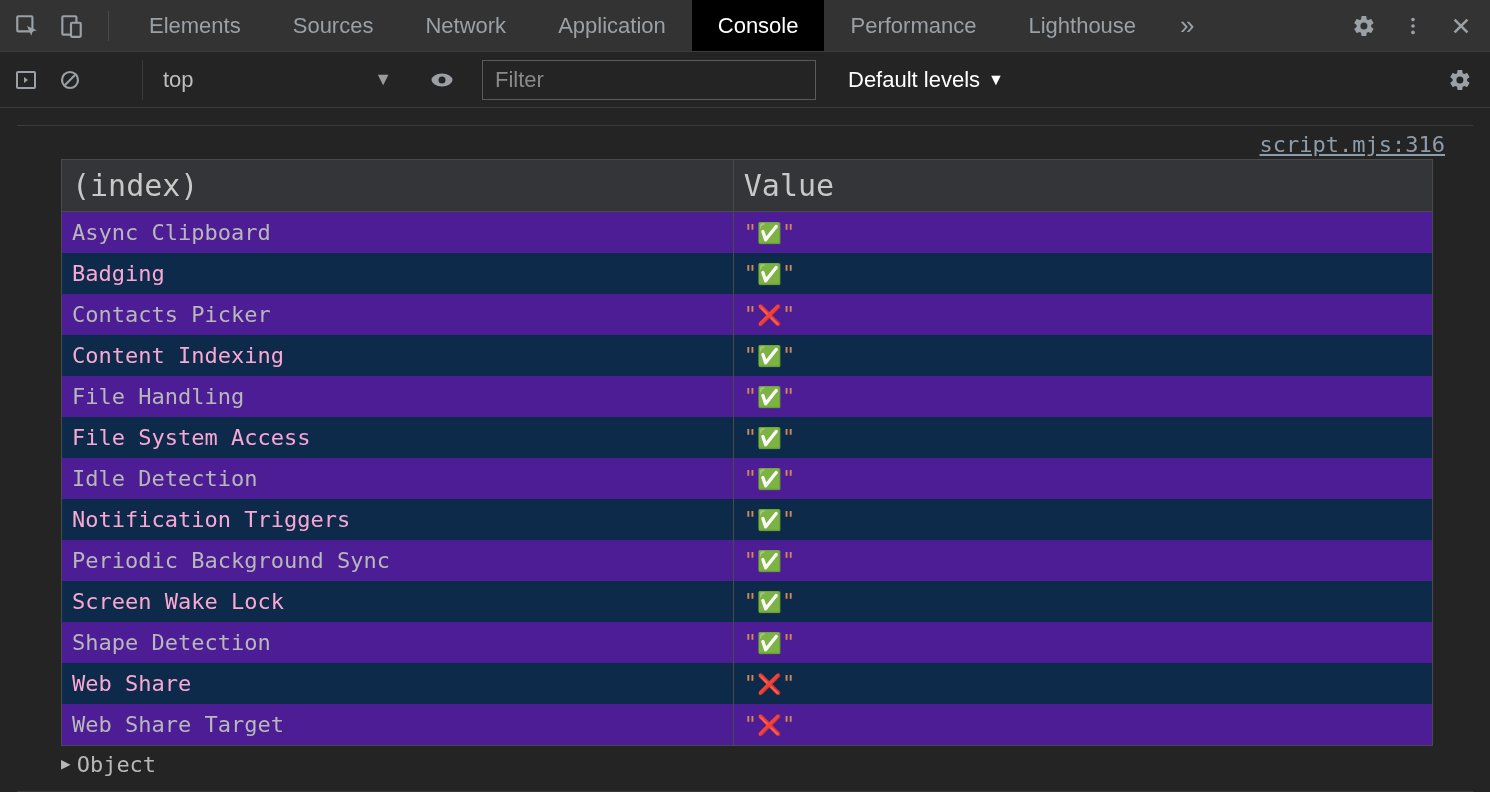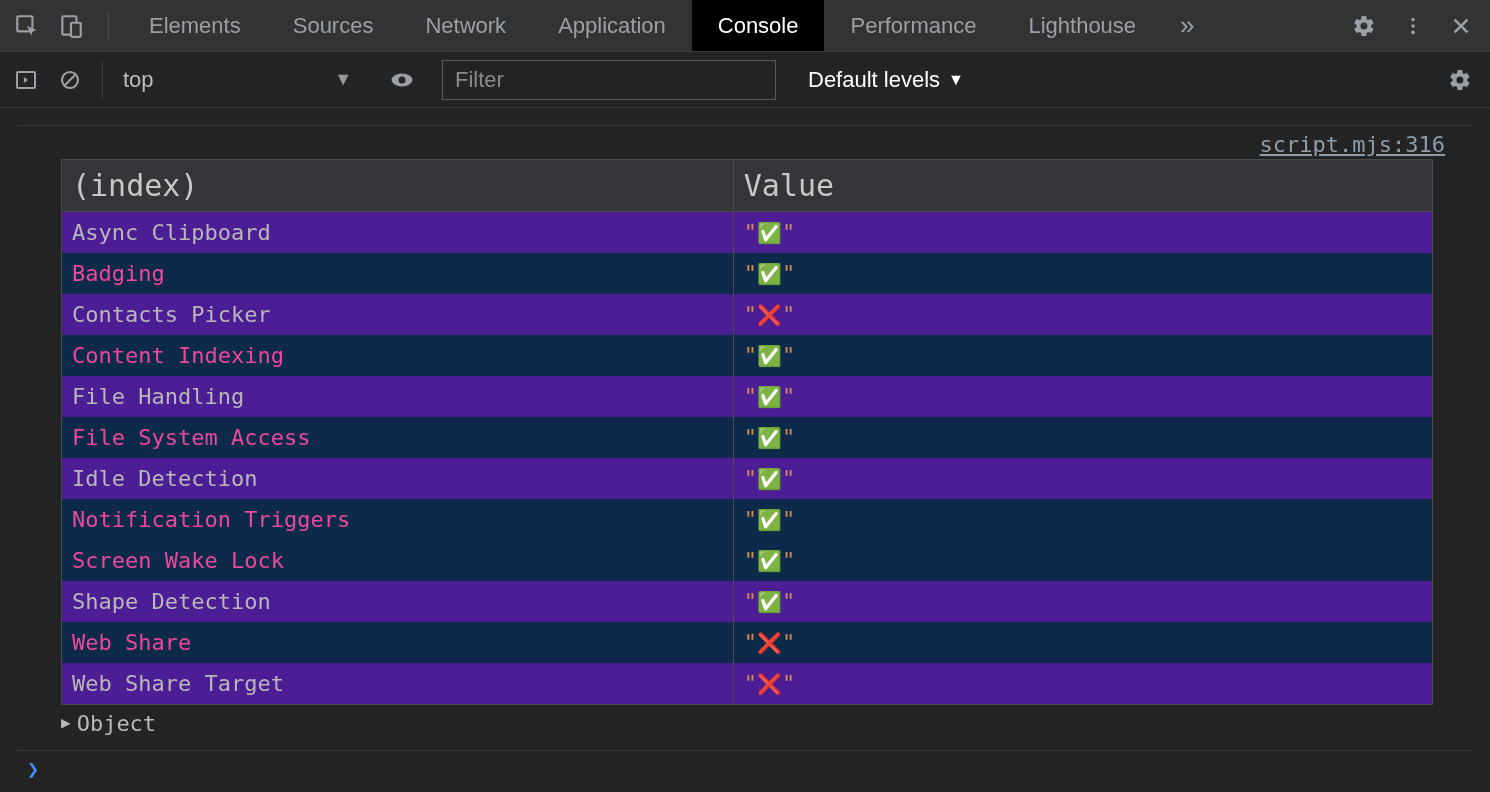--- a/index.html
+++ b/index.html
@@ -72,20 +72,21 @@
     display: flex;
     align-items: center;
     gap: 14px;
     color: #bdbdbd;
     font-size: 22px;
     padding: 0 10px;
     height: 40px;
     min-width: 260px;
     border-left: 1px solid #3a3a3a;
     padding-left: 20px;
+    margin-left: 40px;
   }
   .ctx-caret { color: #9a9a9a; font-size: 18px; margin-left: auto;}
   .filter-input {
     background: #242424;
     border: 1px solid #5a5a5a;
     color: #5eead4;
     font-size: 22px;
     height: 40px;
     width: 334px;
     padding: 0 12px;
@@ -140,21 +141,21 @@
     font-size: 30px;
   }
   thead th + th, tbody td + td { border-left: 1px solid #4a4a4a; }
   tbody td {
     padding: 8px 10px;
     font-size: 22px;
     color: #a6e22e; 
   }
   tbody tr.odd  { background: #4c1d95; }
   tbody tr.even { background: #0e2a4a; }
-  tbody td.idx  { color: #ec4899; }
+  tbody td.idx  { color: #f9a8d4; }
   tbody tr.odd td.idx { color: #b8b8b8; }
   .quote { color: #d08a55; }
   .emoji { font-size: 20px; }
 
   .object-row {
     margin: 6px 40px 0 44px;
     display: flex;
     align-items: center;
     gap: 6px;
     color: #b8b8b8;
@@ -335,20 +336,24 @@
             <td><span class="quote">"</span><span class="emoji">✅</span><span class="quote">"</span></td>
           </tr>
           <tr class="odd">
             <td class="idx">Idle Detection</td>
             <td><span class="quote">"</span><span class="emoji">✅</span><span class="quote">"</span></td>
           </tr>
           <tr class="even">
             <td class="idx">Notification Triggers</td>
             <td><span class="quote">"</span><span class="emoji">✅</span><span class="quote">"</span></td>
           </tr>
+          <tr class="odd">
+            <td class="idx">Periodic Background Sync</td>
+            <td><span class="quote">"</span><span class="emoji">✅</span><span class="quote">"</span></td>
+          </tr>
           <tr class="even">
             <td class="idx">Screen Wake Lock</td>
             <td><span class="quote">"</span><span class="emoji">✅</span><span class="quote">"</span></td>
           </tr>
           <tr class="odd">
             <td class="idx">Shape Detection</td>
             <td><span class="quote">"</span><span class="emoji">✅</span><span class="quote">"</span></td>
           </tr>
           <tr class="even">
             <td class="idx">Web Share</td>

